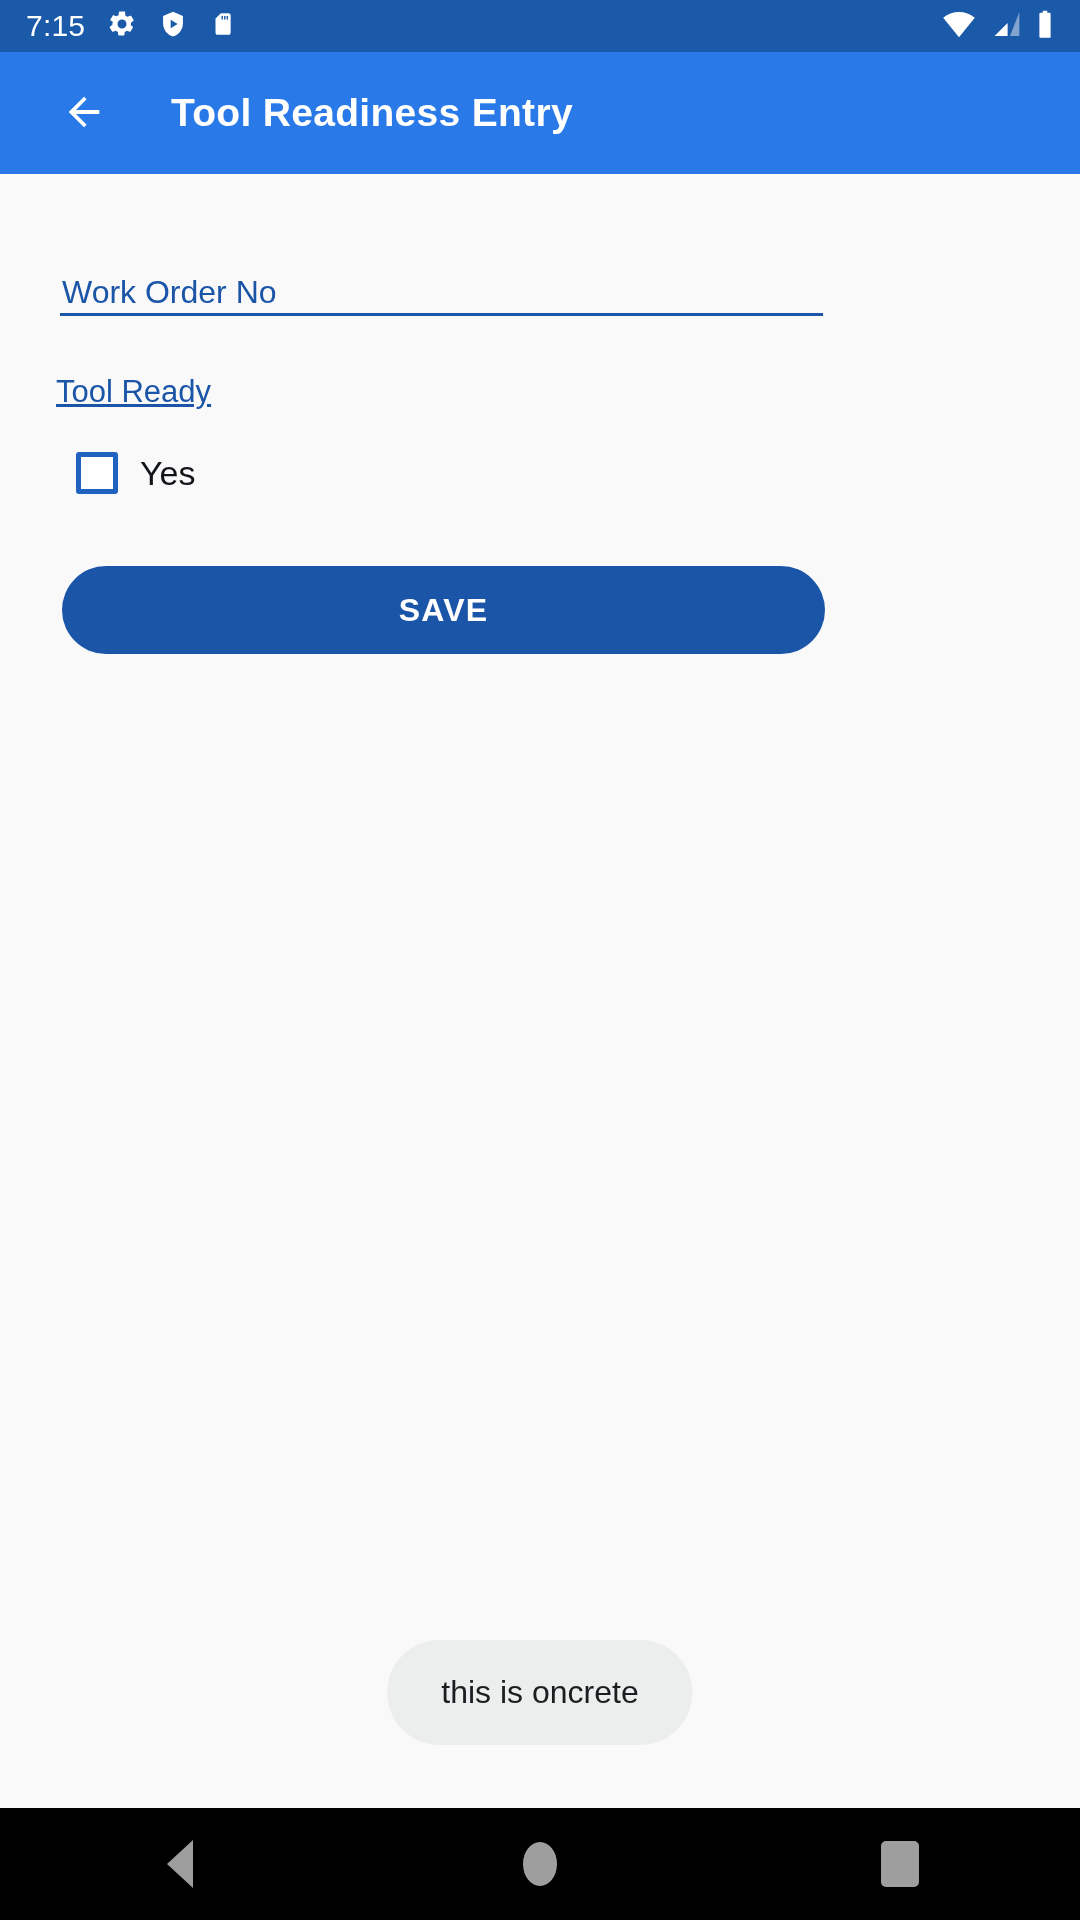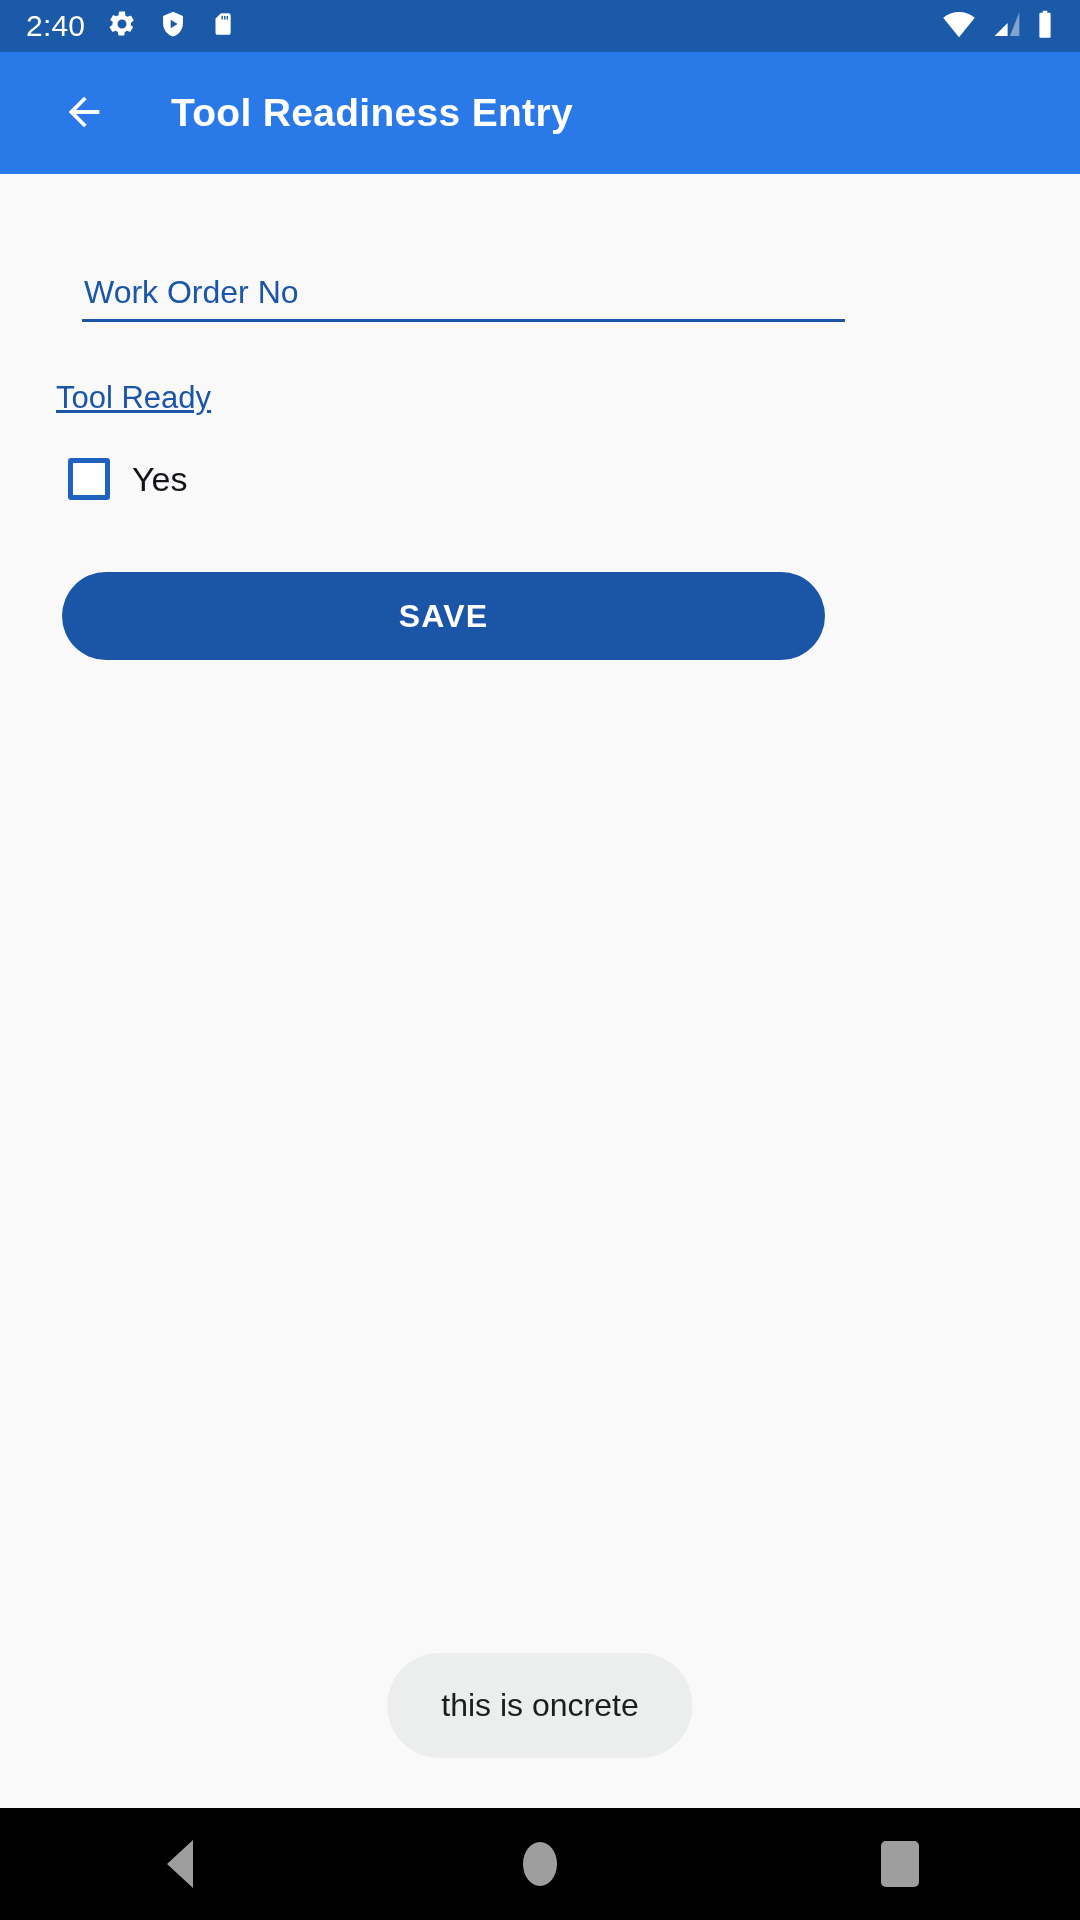--- a/index.html
+++ b/index.html
@@ -65,37 +65,36 @@
   .field-wrap { margin-top:100px; }
   .text-field {
     width:763px;
     border:none;
     border-bottom:3px solid #1a55a8;
     background:transparent;
     outline:none;
     font-family:"Liberation Sans", sans-serif;
     font-size:32px;
     color:#1a55a8;
-    padding:0 0 8px 2px;
+    padding:0 0 2px 2px;
     display:block;
-    margin-left:22px;
   }
   .text-field::placeholder { color:#1a55a8; opacity:1; }
 
   .section-label {
     margin-top:58px;
     color:#1a55a8;
     font-size:31px;
     margin-left:-4px;
     text-decoration:underline;
   }
 
   .check-row {
     margin-top:42px;
-    margin-left:8px;
+    margin-left:16px;
     display:flex;
     align-items:center;
     gap:22px;
     width:max-content;
     cursor:pointer;
     justify-content:center;
   }
   .checkbox {
     width:42px; height:42px;
     border:5px solid #1f62c0;
@@ -125,21 +124,21 @@
     font-weight:700;
     letter-spacing:1.2px;
     cursor:pointer;
   }
 
   
   .toast {
     position:absolute;
     left:50%;
     transform:translateX(-50%);
-    bottom:50px;
+    bottom:63px;
     background:#eceded;
     color:#1c1d20;
     border-radius:52px;
     padding:34px 54px;
     font-size:32px;
     white-space:nowrap;
   }
 
   
   .navbar {
@@ -173,21 +172,21 @@
     border-radius:5px;
   }
 </style>
 </head>
 <body>
 
 <div class="phone">
 
   <div class="statusbar">
     <div class="sb-left">
-      <span class="sb-clock">2:40</span>
+      <span class="sb-clock">7:15</span>
       <span class="sb-icon">
         <svg width="30" height="30" viewBox="0 0 24 24">
             <path fill="#fff" d="M19.14 12.94a7.07 7.07 0 0 0 .06-.94 7.07 7.07 0 0 0-.06-.94l2.03-1.58a.49.49 0 0 0 .12-.62l-1.92-3.32a.49.49 0 0 0-.59-.22l-2.39.96a7.03 7.03 0 0 0-1.62-.94l-.36-2.54A.48.48 0 0 0 13.93 2h-3.86a.48.48 0 0 0-.48.4l-.36 2.54c-.59.24-1.13.56-1.62.94l-2.39-.96a.49.49 0 0 0-.59.22L2.71 8.46a.49.49 0 0 0 .12.62l2.03 1.58c-.04.31-.6.62-.6.94s.2.63.06.94l-2.03 1.58a.49.49 0 0 0-.12.62l1.92 3.32c.12.22.38.3.59.22l2.39-.96c.5.38 1.03.7 1.62.94l.36 2.54c.4.23.24.4.48.4h3.86c.24 0 .44-.17.48-.4l.36-2.54c.59-.24 1.13-.56 1.62-.94l2.39.96c.22.08.47 0 .59-.22l1.92-3.32a.49.49 0 0 0-.12-.62l-2.03-1.58zM12 15.6A3.6 3.6 0 1 1 12 8.4a3.6 3.6 0 0 1 0 7.2z"></path>
           </svg>
       </span>
       <span class="sb-icon">
         <svg width="28" height="30" viewBox="0 0 24 24">
             <path fill="#fff" d="M12 1.5 3.5 5.2v6.1c0 5.3 3.6 10.2 8.5 11.4 4.9-1.2 8.5-6.1 8.5-11.4V5.2L12 1.5z"></path>
             <path fill="#1a5aa8" d="M10 8.3l6 3.7-6 3.7z"></path>
           </svg>

